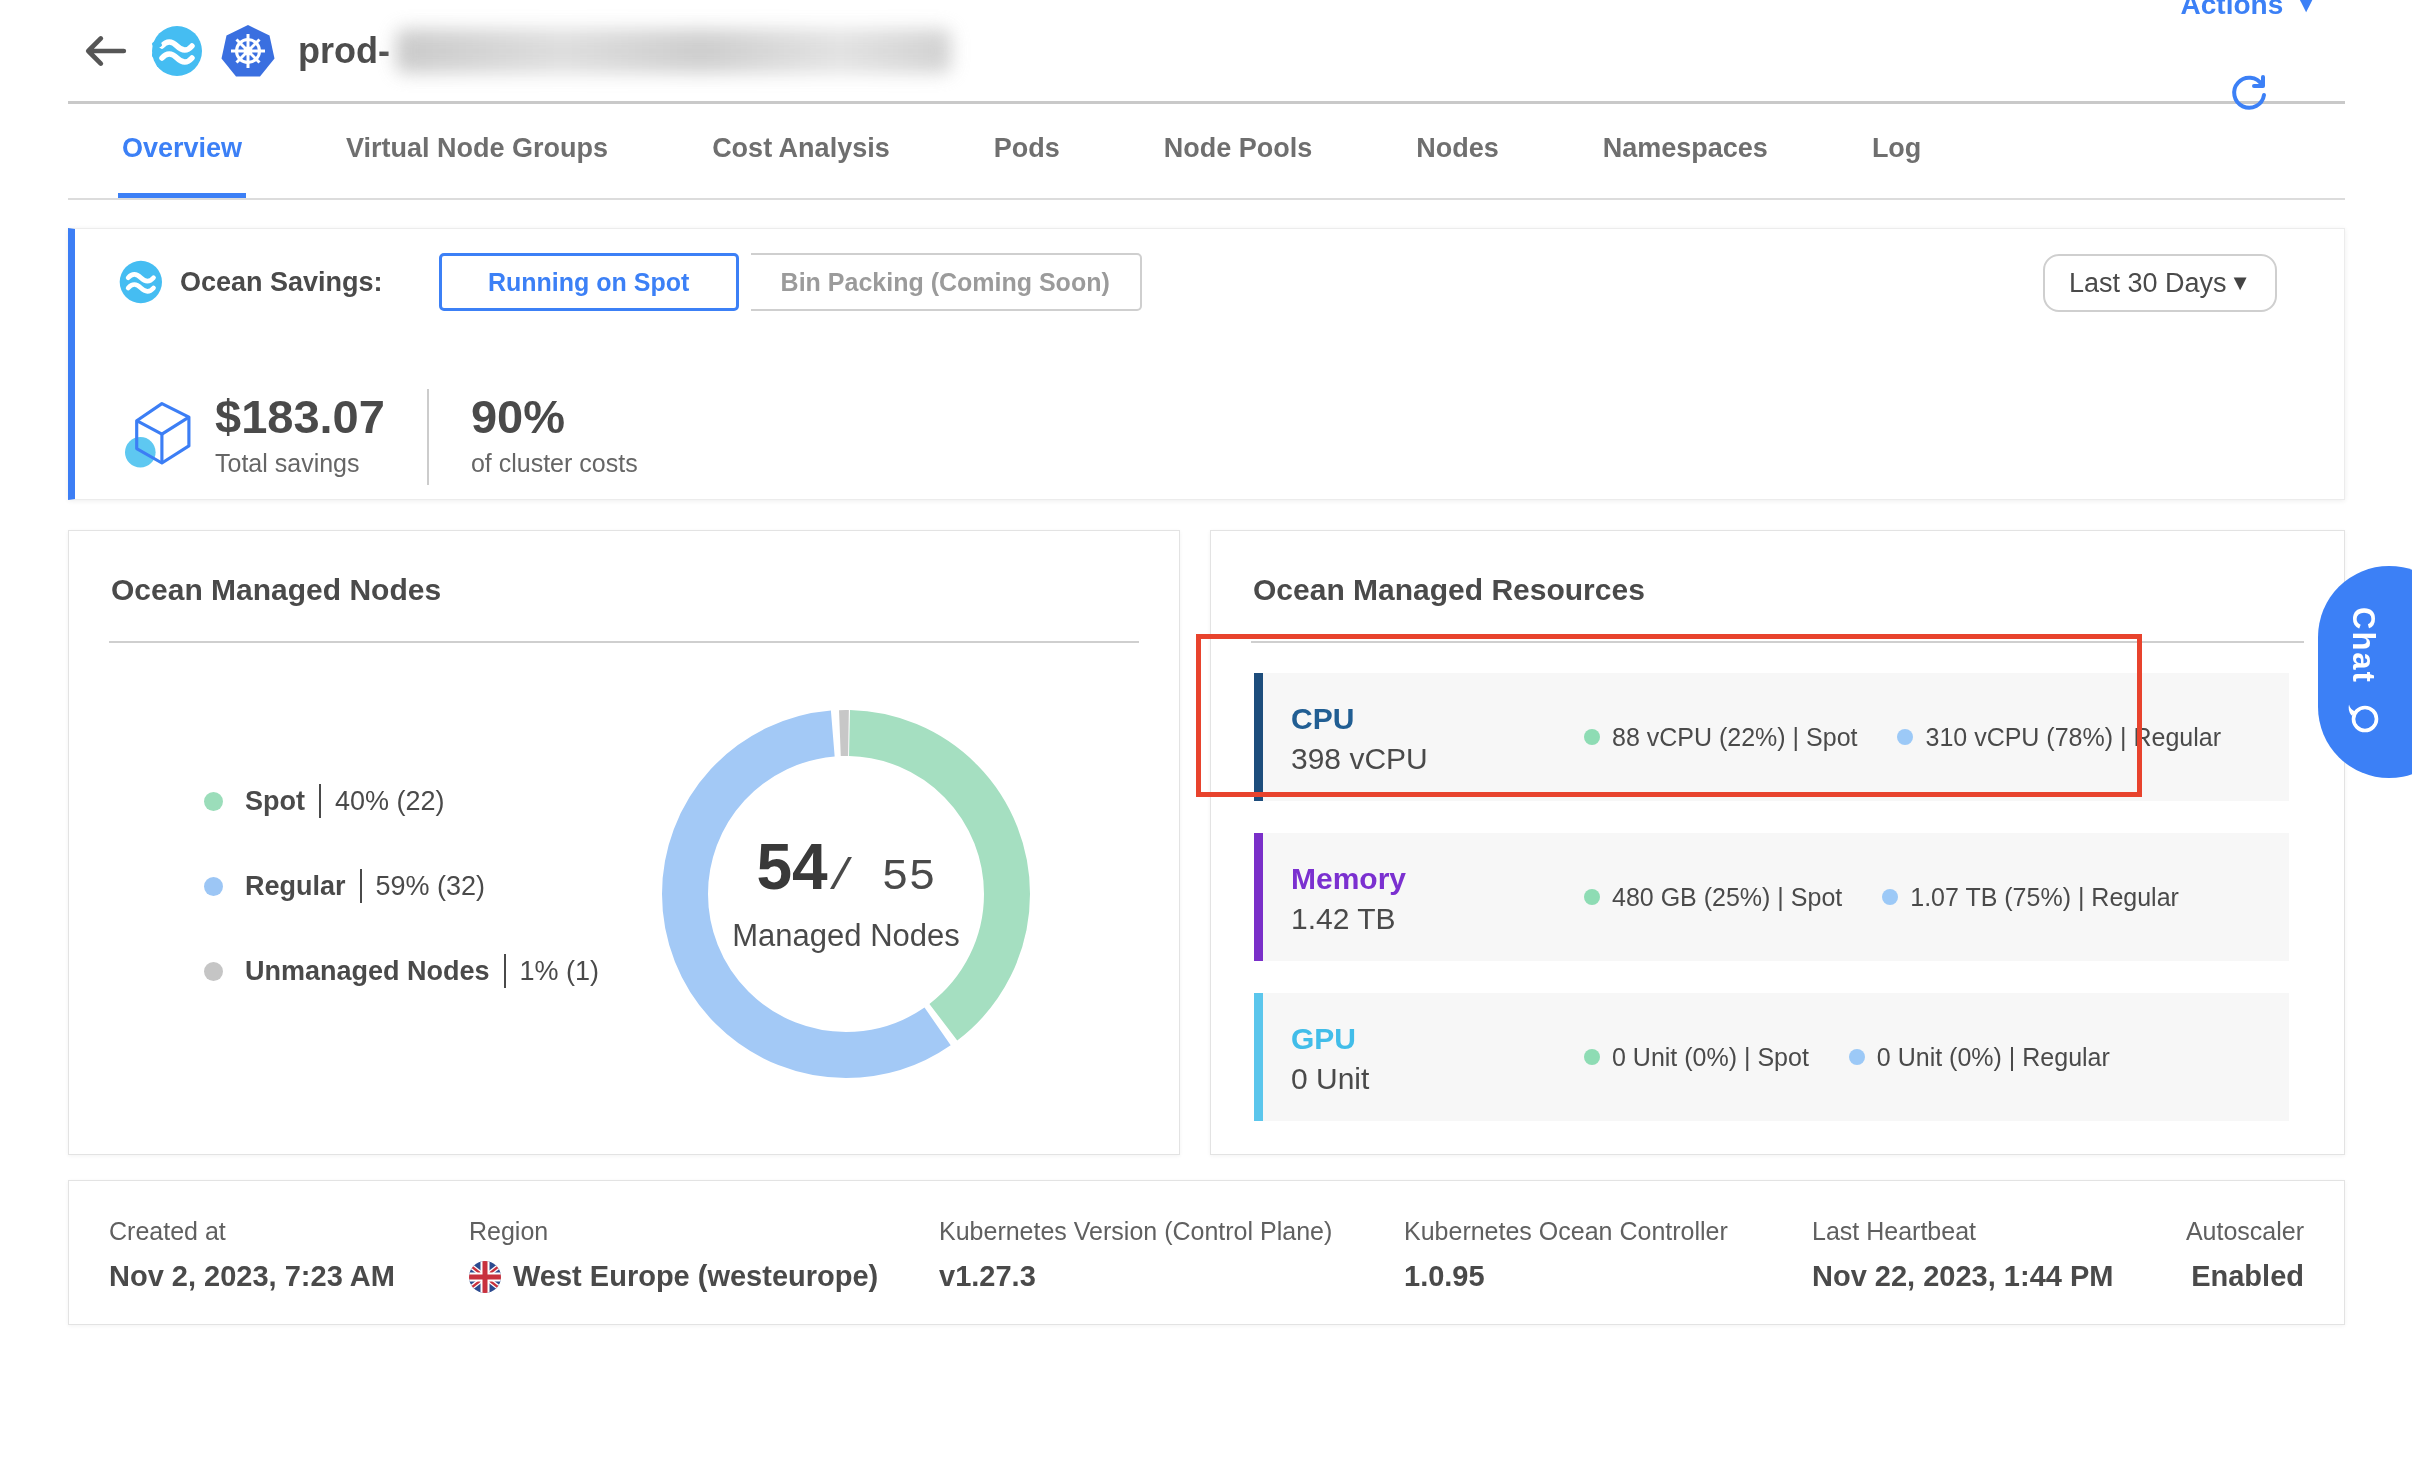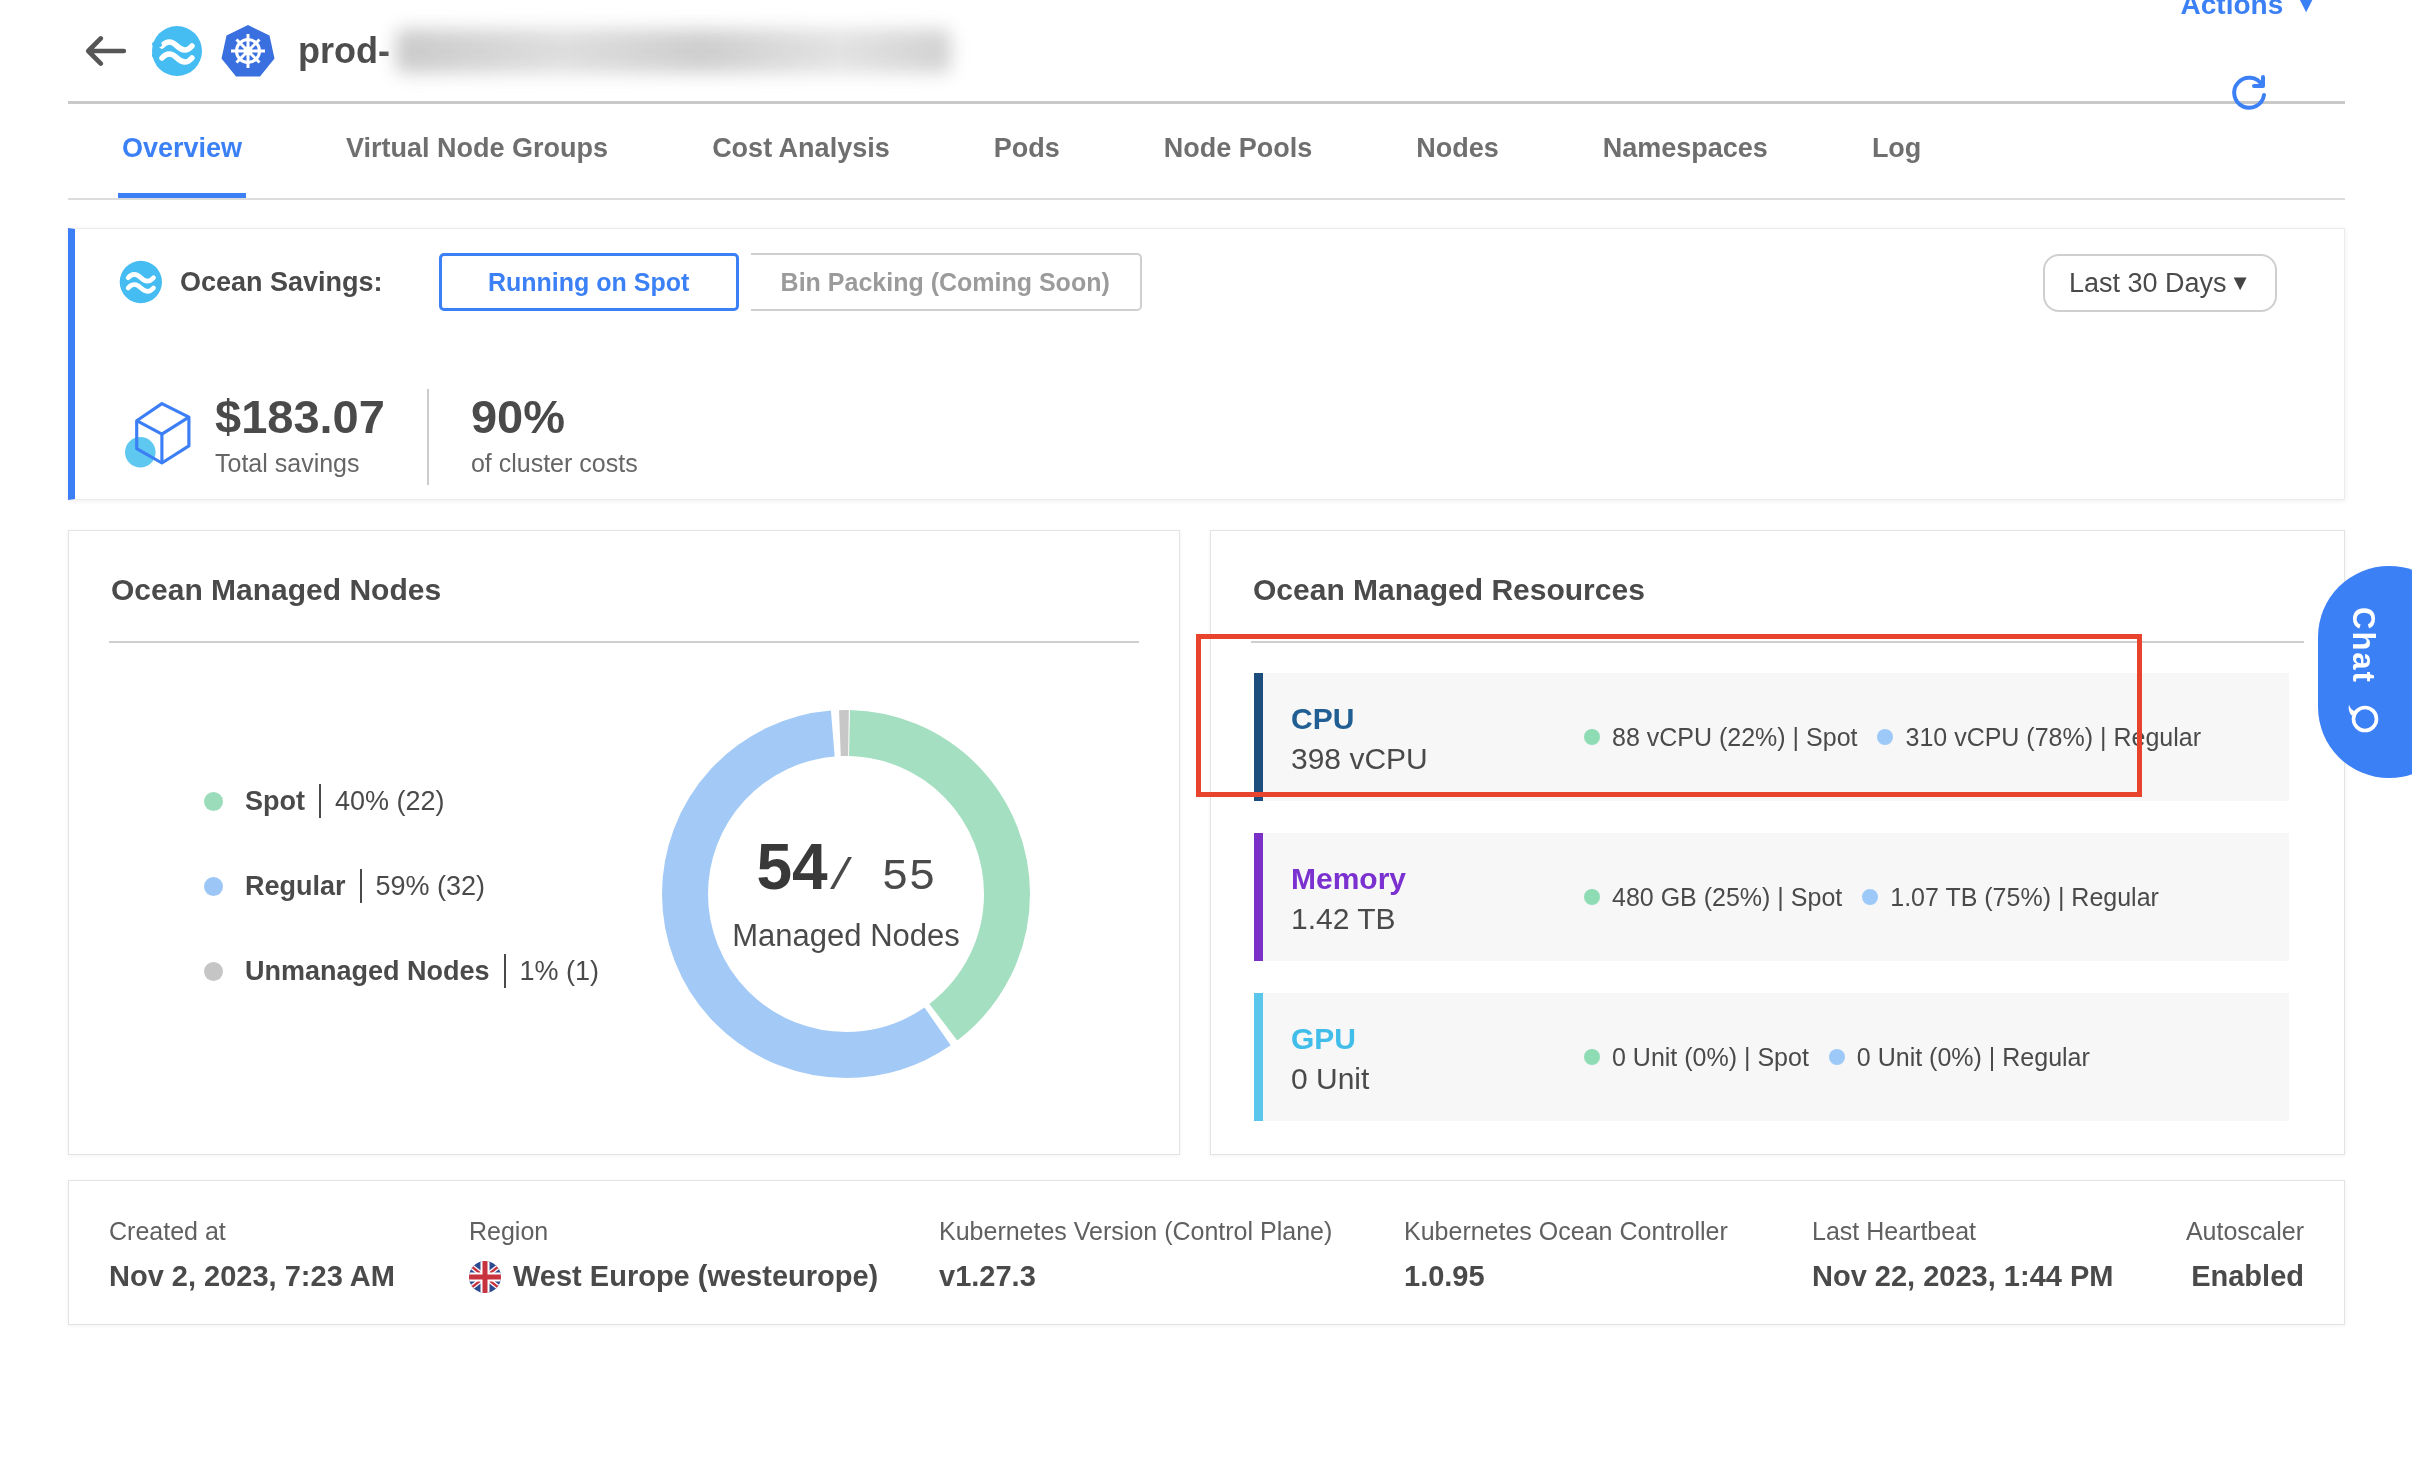--- a/index.html
+++ b/index.html
@@ -75,21 +75,21 @@
   .donut-num .suffix { font-size:45px; font-weight:normal; color:#4a4a4a;font-family:Liberation Mono, monospace; }
   .donut-label { font-size:31px; color:#4a4a4a; width:230px; line-height:1.4; margin-top:10px; }
 
   
   .res-rows { position:absolute; left:43px; top:142px; width:1035px; }
   .res-row { position:relative; height:128px; margin-bottom:32px; background:#f7f7f7; display:flex; align-items:center; }
   .res-accent { position:absolute; left:0; top:0; width:9px; height:100%; }
   .res-head { margin-left:37px; width:250px; }
   .res-name { font-size:30px; font-weight:bold; line-height:1.3; }
   .res-total { font-size:30px; color:#4a4a4a; margin-top:4px; }
-  .res-stats { position:absolute; left:330px; top:0; height:100%; display:flex; align-items:center; gap:20px; }
+  .res-stats { position:absolute; left:330px; top:0; height:100%; display:flex; align-items:center; gap:40px; }
   .stat { display:flex; align-items:center; gap:12px; font-size:25px; color:#4a4a4a; white-space:nowrap; }
   .stat-dot { width:16px; height:16px; border-radius:50%; flex:none; }
 
   
   .annotation { position:absolute; left:1196px; top:634px; width:946px; height:163px;
                 border:5px solid #e8432d; z-index:50; pointer-events:none; }
 
   
   .footer-card { position:absolute; left:68px; top:1180px; width:2277px; height:145px; background:#fff;
                  border:1px solid #e3e3e3; box-shadow:0 1px 4px rgba(0,0,0,.05);

